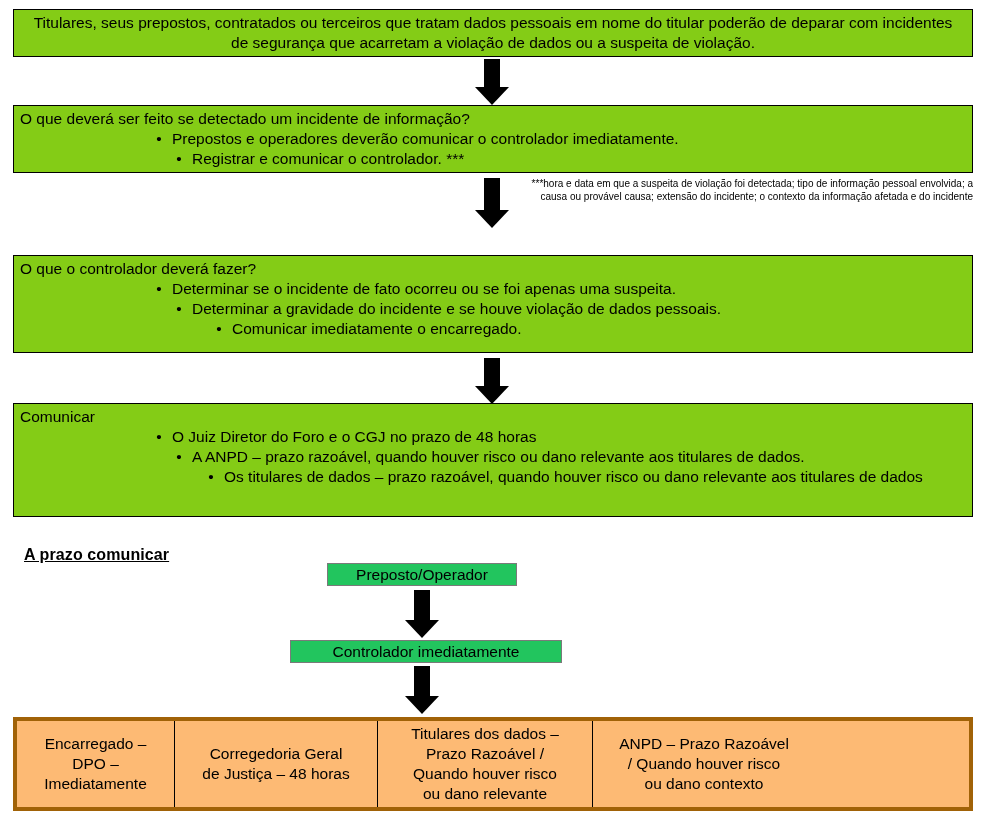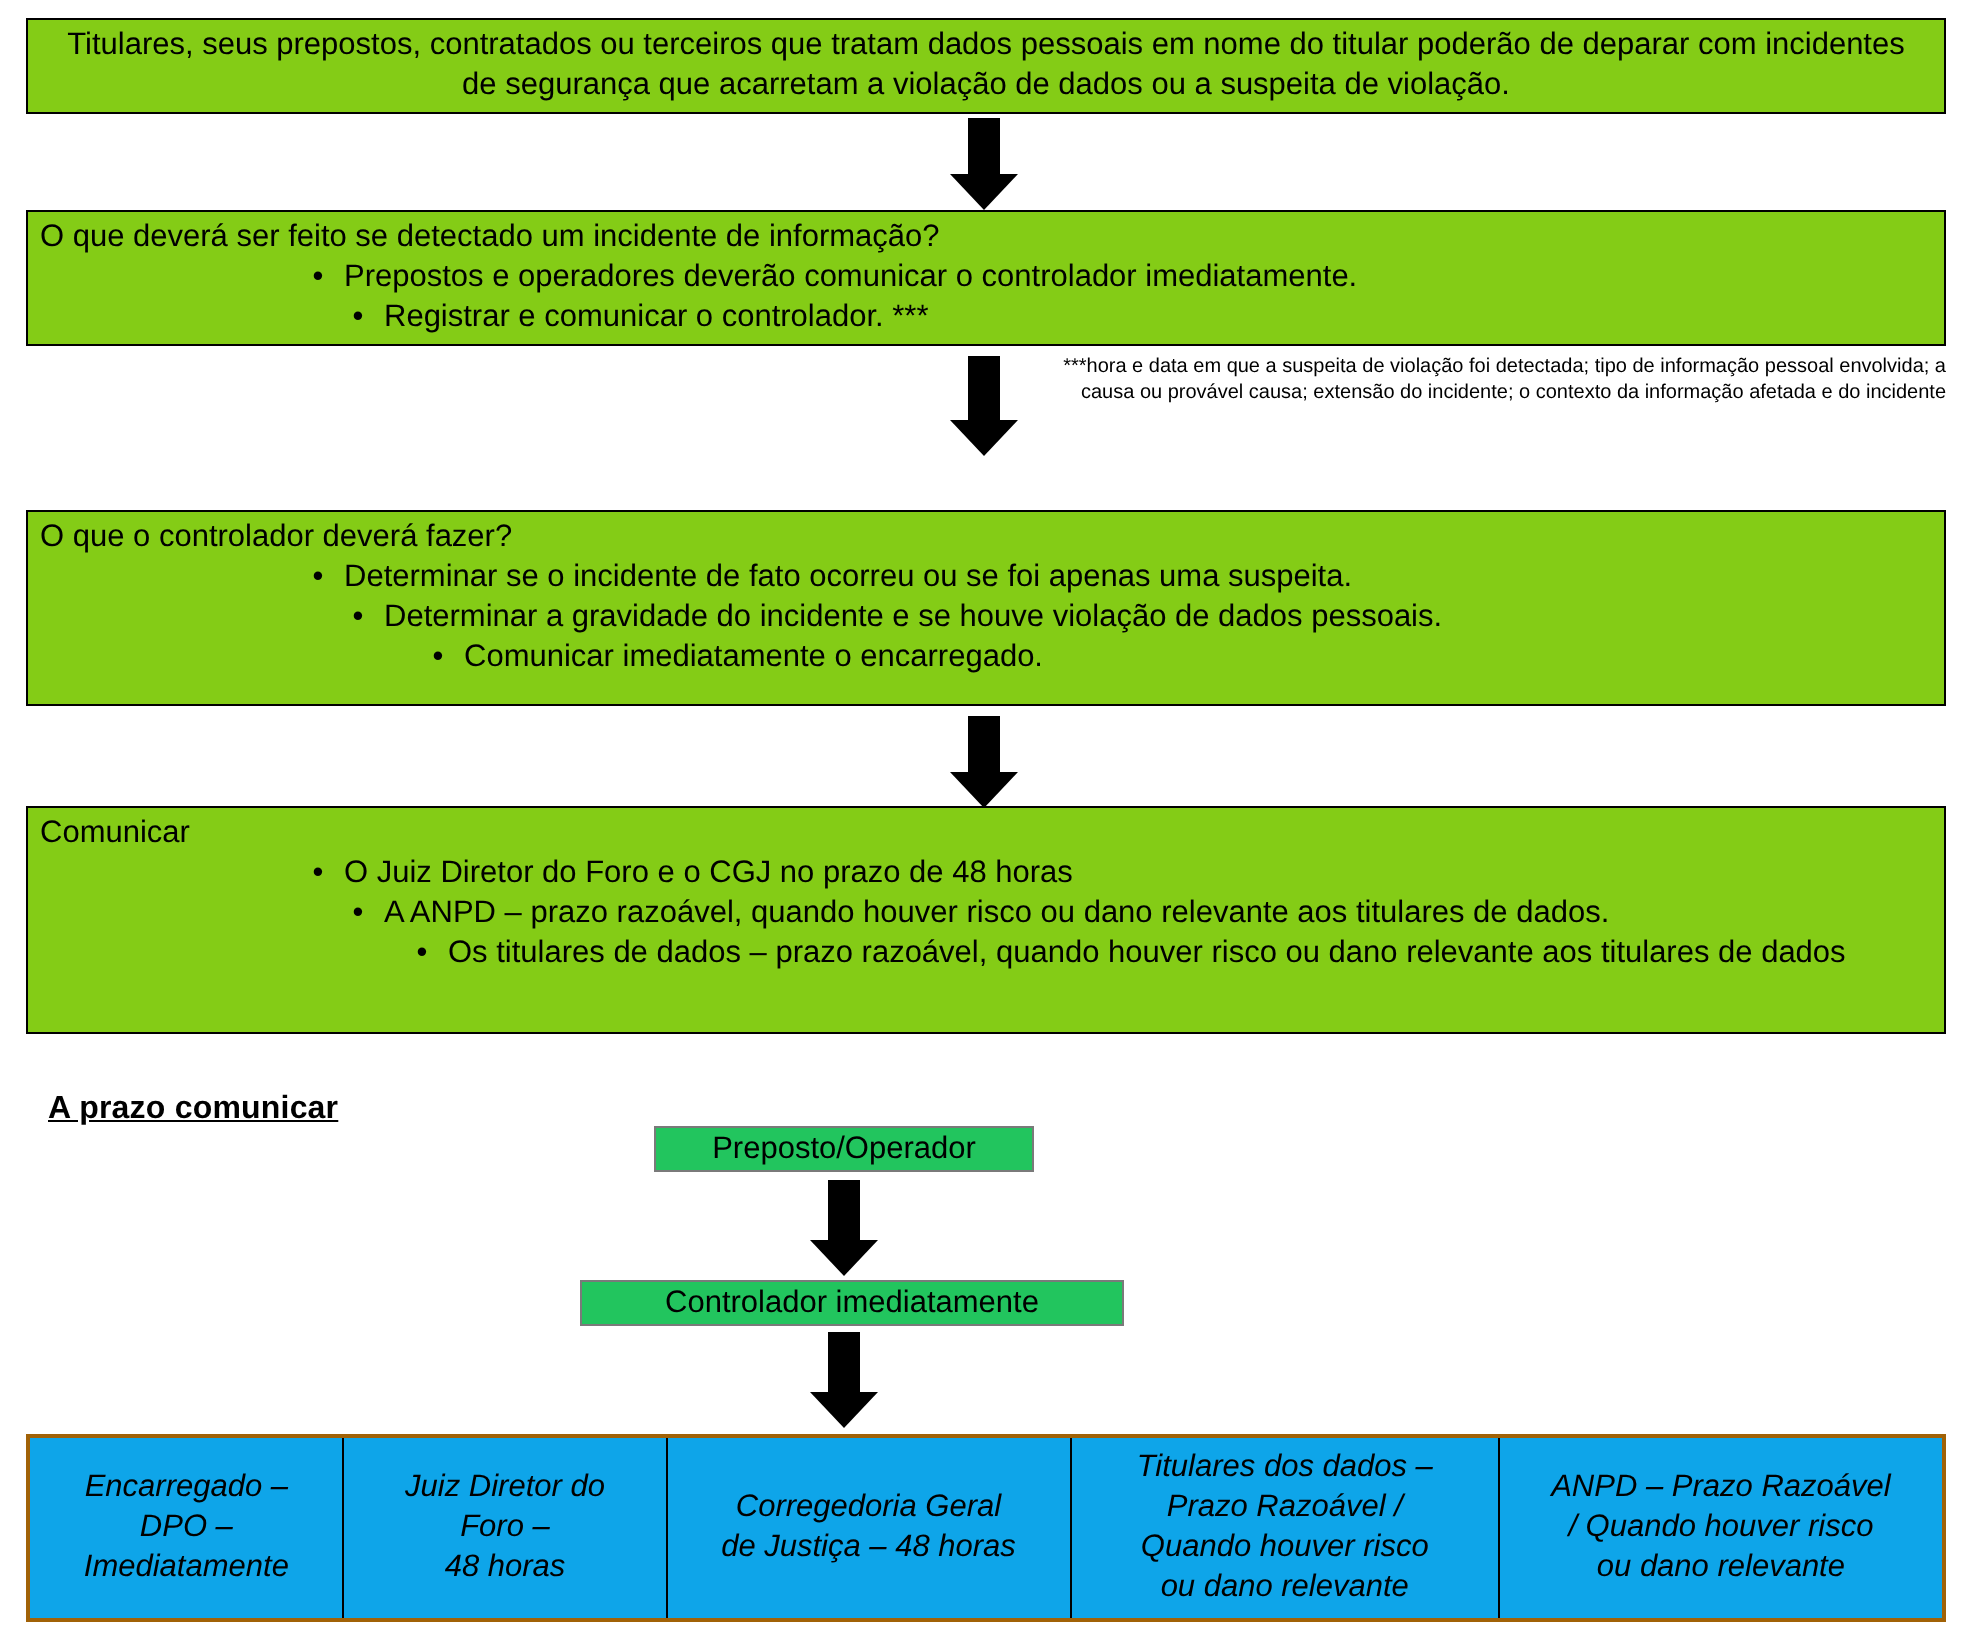--- a/index.html
+++ b/index.html
@@ -119,23 +119,22 @@
     display: flex;
     align-items: center;
     justify-content: center;
   }
 
   
   .table-row {
     position: absolute;
     display: flex;
     box-sizing: border-box;
-    border: 2px solid #a16207;
-    background: #0ea5e9;
-    font-style: italic;
+    border: 4px solid #a16207;
+    background: #fdba74;
   }
   .table-cell {
     box-sizing: border-box;
     border-right: 1px solid #000000;
     display: flex;
     align-items: center;
     justify-content: center;
     text-align: center;
     font-size: 15.5px;
     line-height: 1.28;
@@ -239,35 +238,30 @@
     <div class="shaft" style="width:16px; height:32px;"></div>
     <div class="head"></div>
   </div>
 
   <div class="table-row" style="left:13px; top:717px; width:960px; height:94px;">
     <div class="table-cell" style="width:158px;">
       <span>Encarregado –
 DPO –
 Imediatamente</span>
     </div>
-    <div class="table-cell" style="width:162px;">
-      <span>Juiz Diretor do
-Foro –
-48 horas</span>
-    </div>
     <div class="table-cell" style="width:203px;">
       <span>Corregedoria Geral
 de Justiça – 48 horas</span>
     </div>
     <div class="table-cell" style="width:215px;">
       <span>Titulares dos dados –
 Prazo Razoável /
 Quando houver risco
 ou dano relevante</span>
     </div>
     <div class="table-cell" style="width:222px;">
       <span>ANPD – Prazo Razoável
 / Quando houver risco
-ou dano relevante</span>
+ou dano contexto</span>
     </div>
   </div>
 
 </div>
 
 </body></html>

